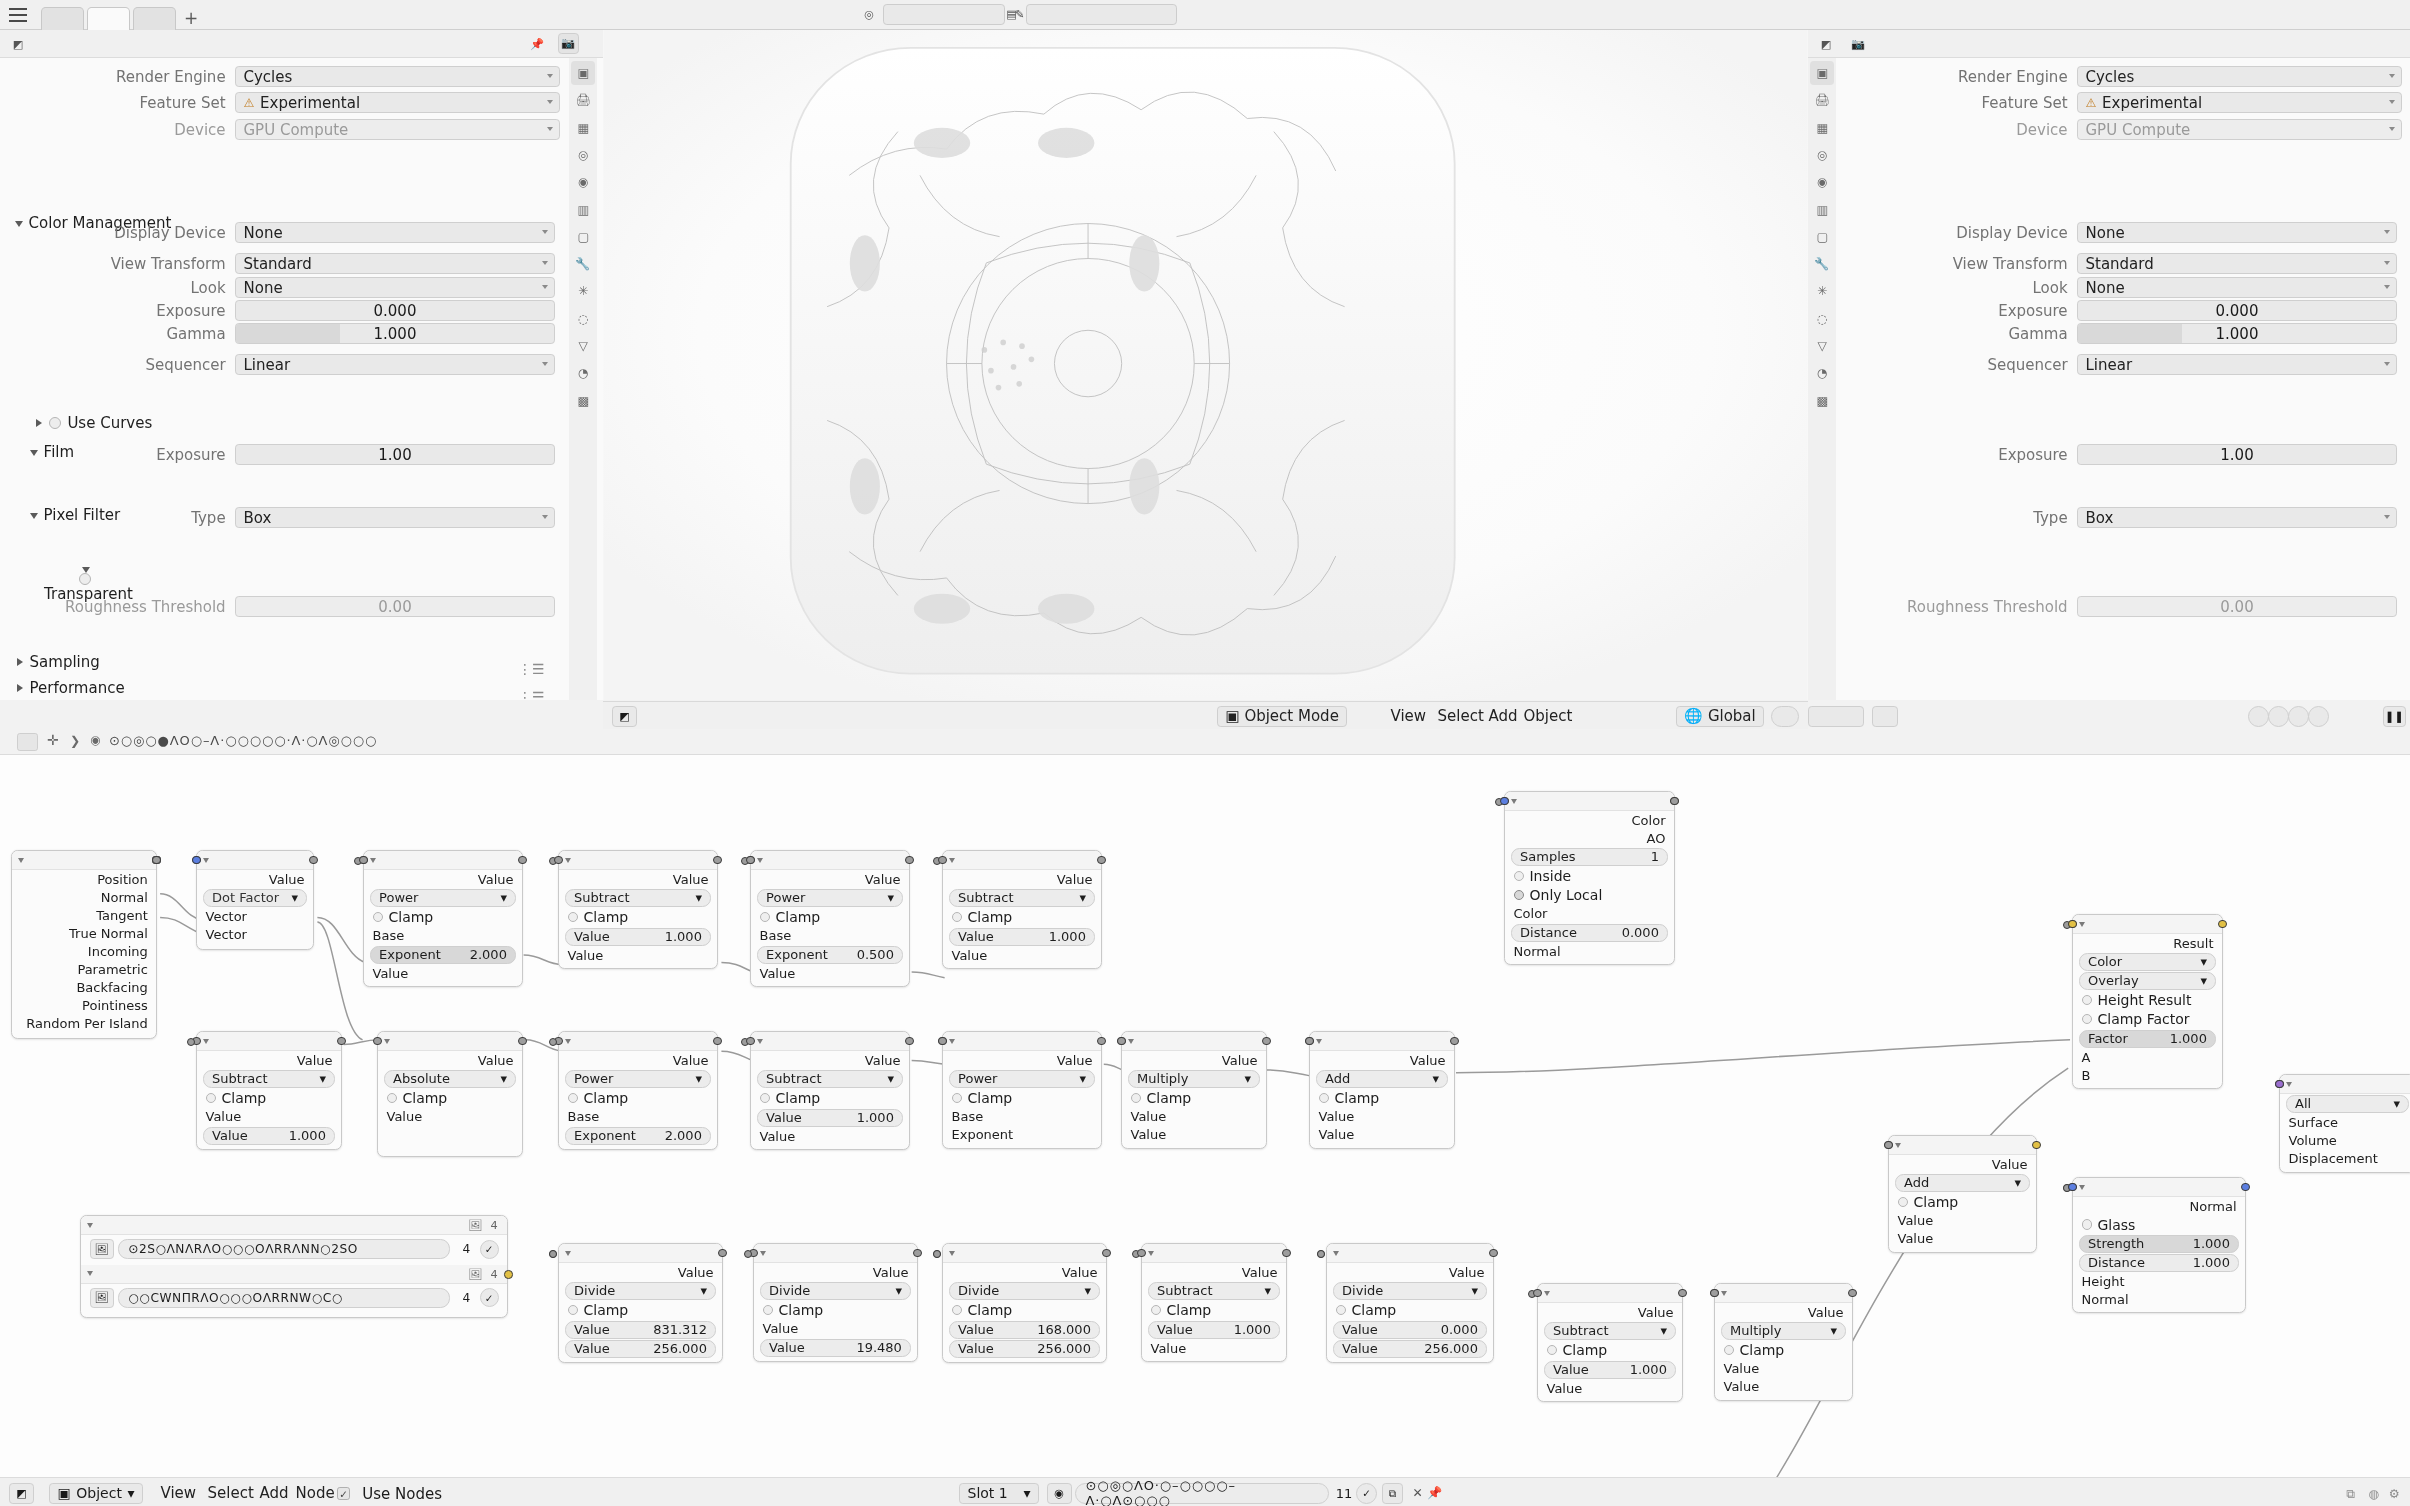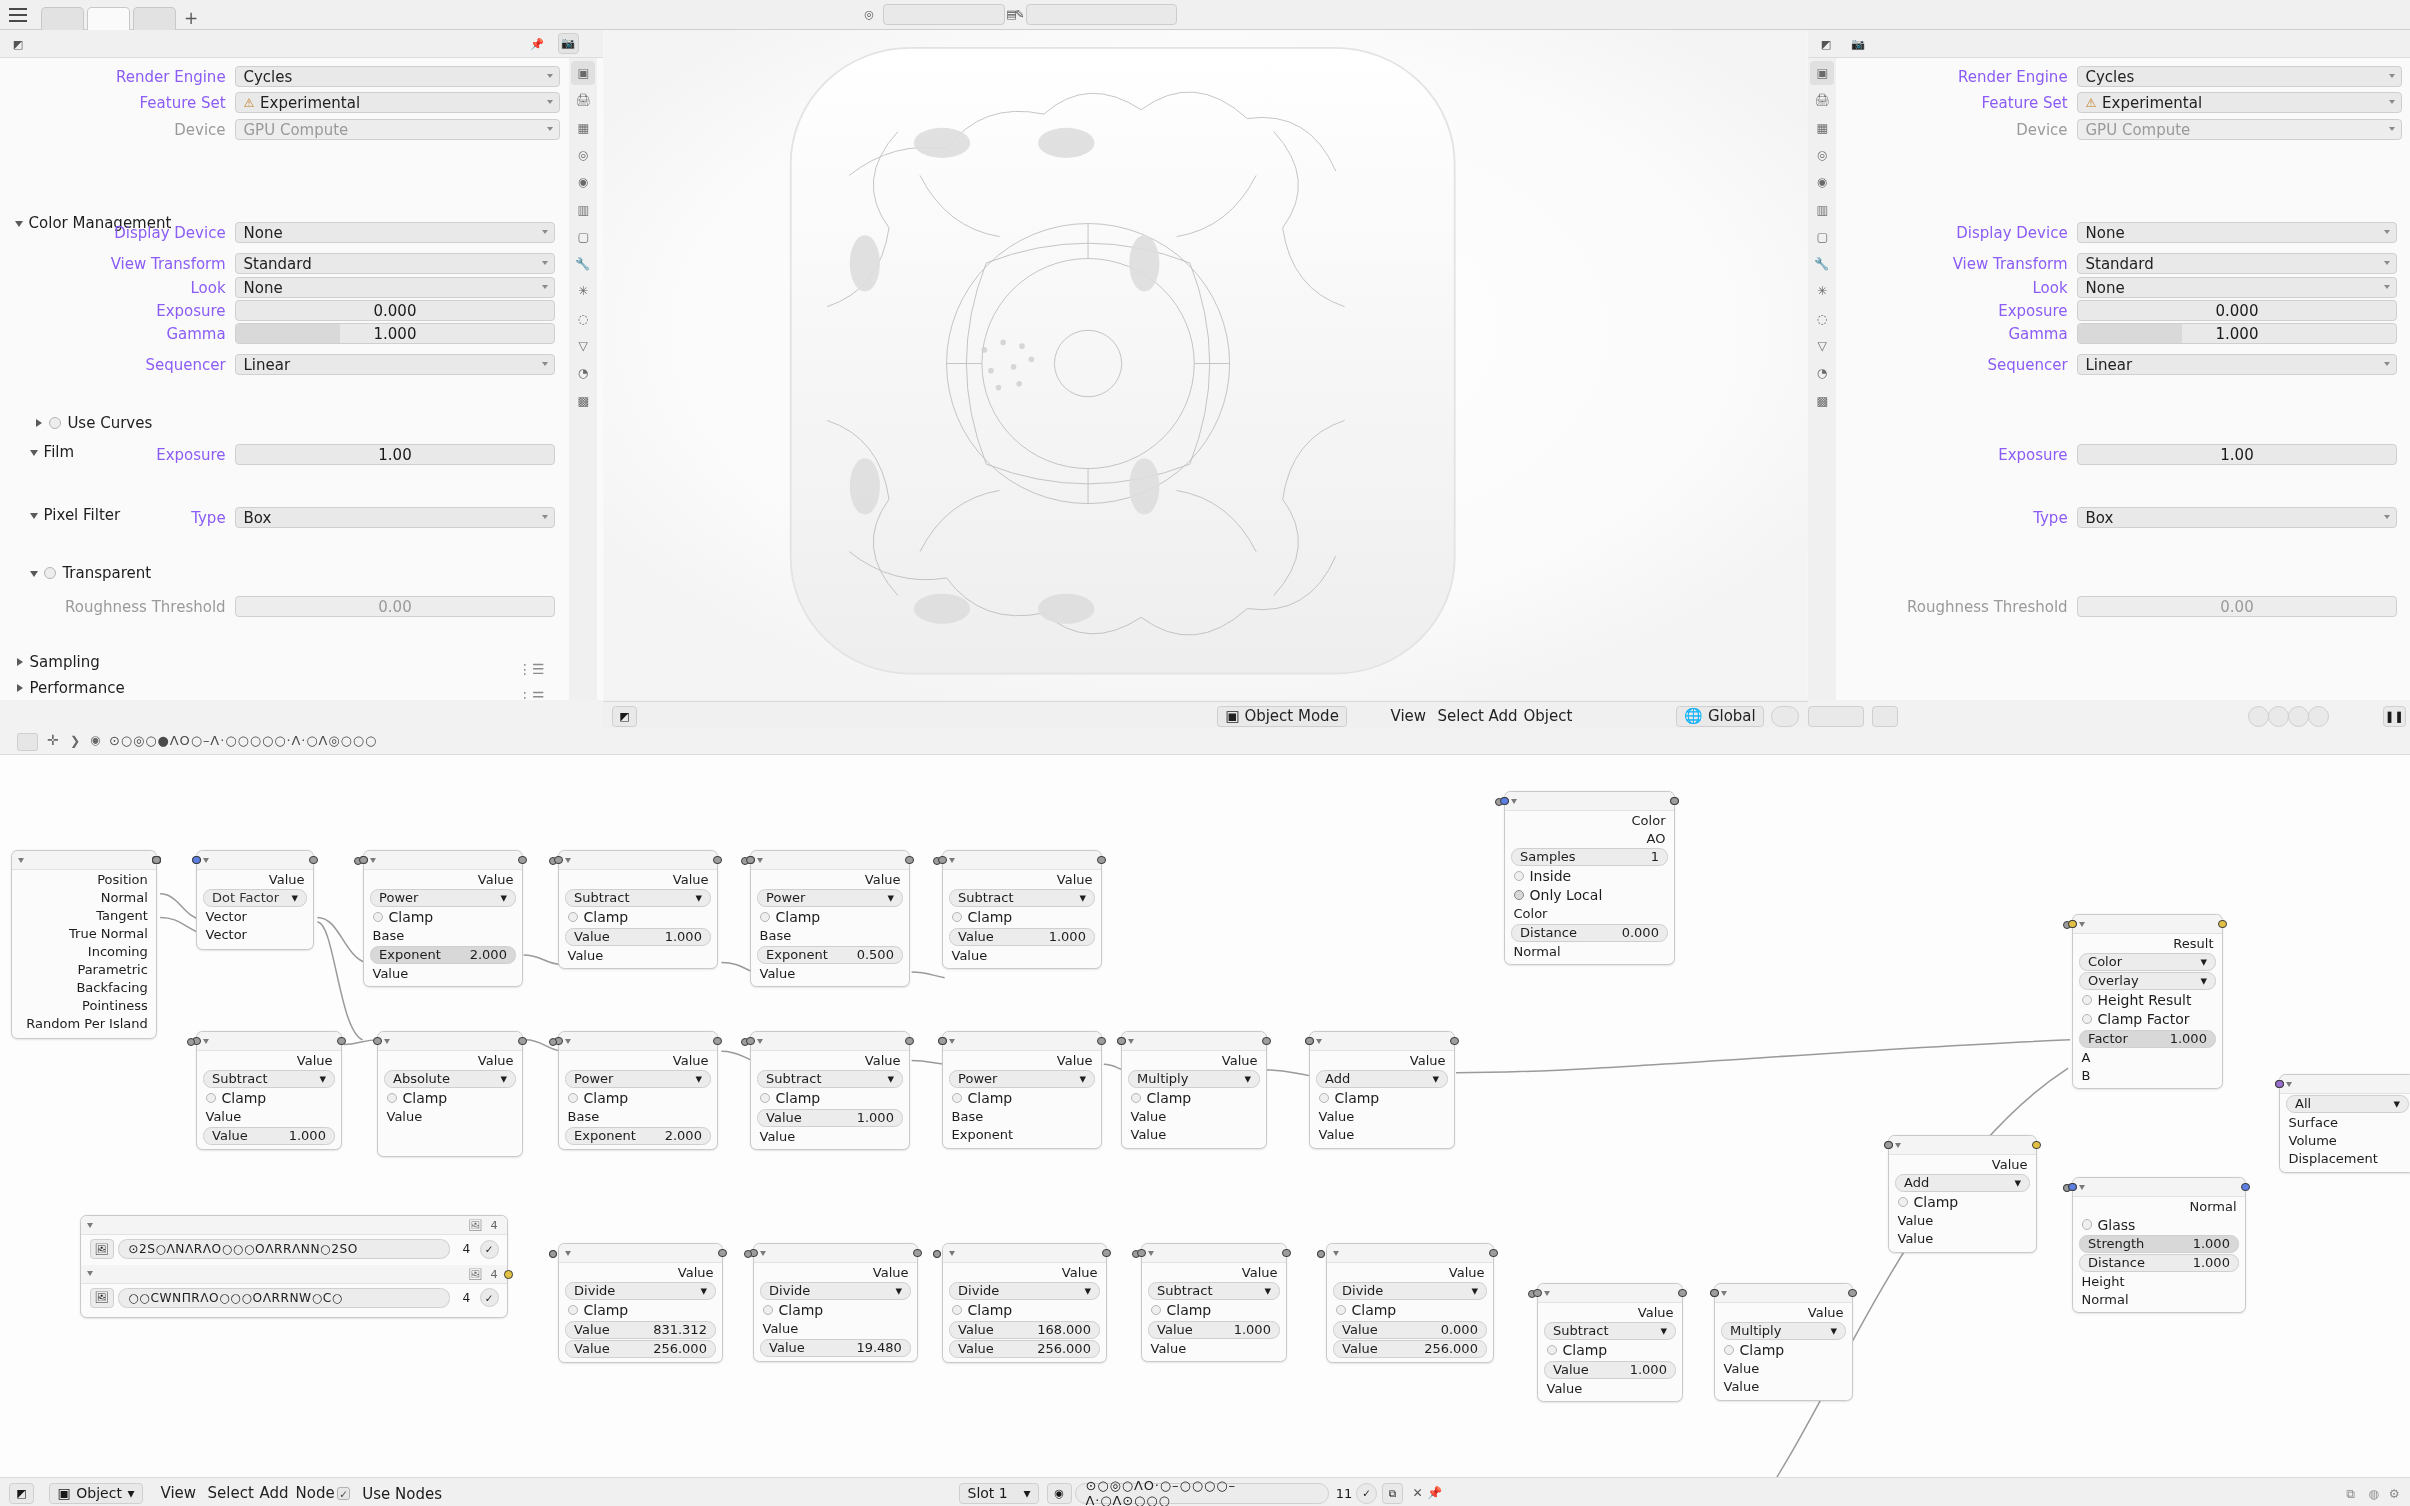--- a/index.html
+++ b/index.html
@@ -30,21 +30,21 @@
   .tr-group { position:absolute; top:3.8px; display:flex; align-items:center; gap:3.8px; }
   .tr-ico { width:21px; height:21px; border-radius:2.8px; display:flex; align-items:center; justify-content:center;
             color:#555; font-size:11.3px; }
   .tr-field { height:21px; background:#e9e9e9; border:0.9px solid #cdcdcd; border-radius:3.8px; }
 
   
   .propwrap { position:absolute; background:#fafafa; overflow:hidden; }
   .prop-top { position:absolute; left:0; top:0; height:28px; width:100%; background:#f0f0f0;
               border-bottom:0.9px solid #dcdcdc; }
   .prop-row { position:absolute; height:21px; display:flex; align-items:center; }
-  .prop-label { text-align:right; padding-right:9.4px; color:#8b5cf6; font-size:15px; }
+  .prop-label { text-align:right; padding-right:9.4px; color:#737373; font-size:15px; }
   .prop-ctl {
     height:21px; background:#e9e9e9; border:0.9px solid #cfcfcf; border-radius:3.8px;
     display:flex; align-items:center; padding:0 7.5px; font-size:15px; color:#222;
     position:relative;
   }
   .prop-ctl.dim { color:#9a9a9a; background:#ededed; }
   .prop-ctl .caret { position:absolute; right:5.6px; top:6.6px; width:0;height:0;
     border-left:3.8px solid transparent;border-right:3.8px solid transparent;border-top:4.7px solid #8a8a8a;}
   .slider { height:21px; background:#e9e9e9; border:0.9px solid #cfcfcf; border-radius:3.8px; position:relative;
             display:flex; align-items:center; justify-content:center; font-size:15px; overflow:hidden;}
@@ -253,21 +253,21 @@
     <i class="tri open"></i>
       <span>Pixel Filter</span>
   </div>
   <div class="prop-row" style="left:0;top:477px;width:569px;">
     <div class="prop-label" style="width:235px;">Type</div>
     <div class="prop-ctl" style="width:320px;">
       <span>Box</span>
         <i class="caret"></i>
     </div>
   </div>
-  <div class="sect" style="left:30px;top:514px;">
+  <div class="sect" style="left:44px;top:514px;flex-direction:column;">
     <i class="tri open"></i>
       <span class="radio"></span>
       <span>Transparent</span>
   </div>
   <div class="sect" style="left:240px;top:544px;">
     <span class="chk on">✓</span>
     <span>Transparent Glass</span>
   </div>
   <div class="prop-row" style="left:0;top:566px;width:569px;">
     <div class="prop-label" style="width:235px;color:#9a9a9a;">Roughness Threshold</div>

